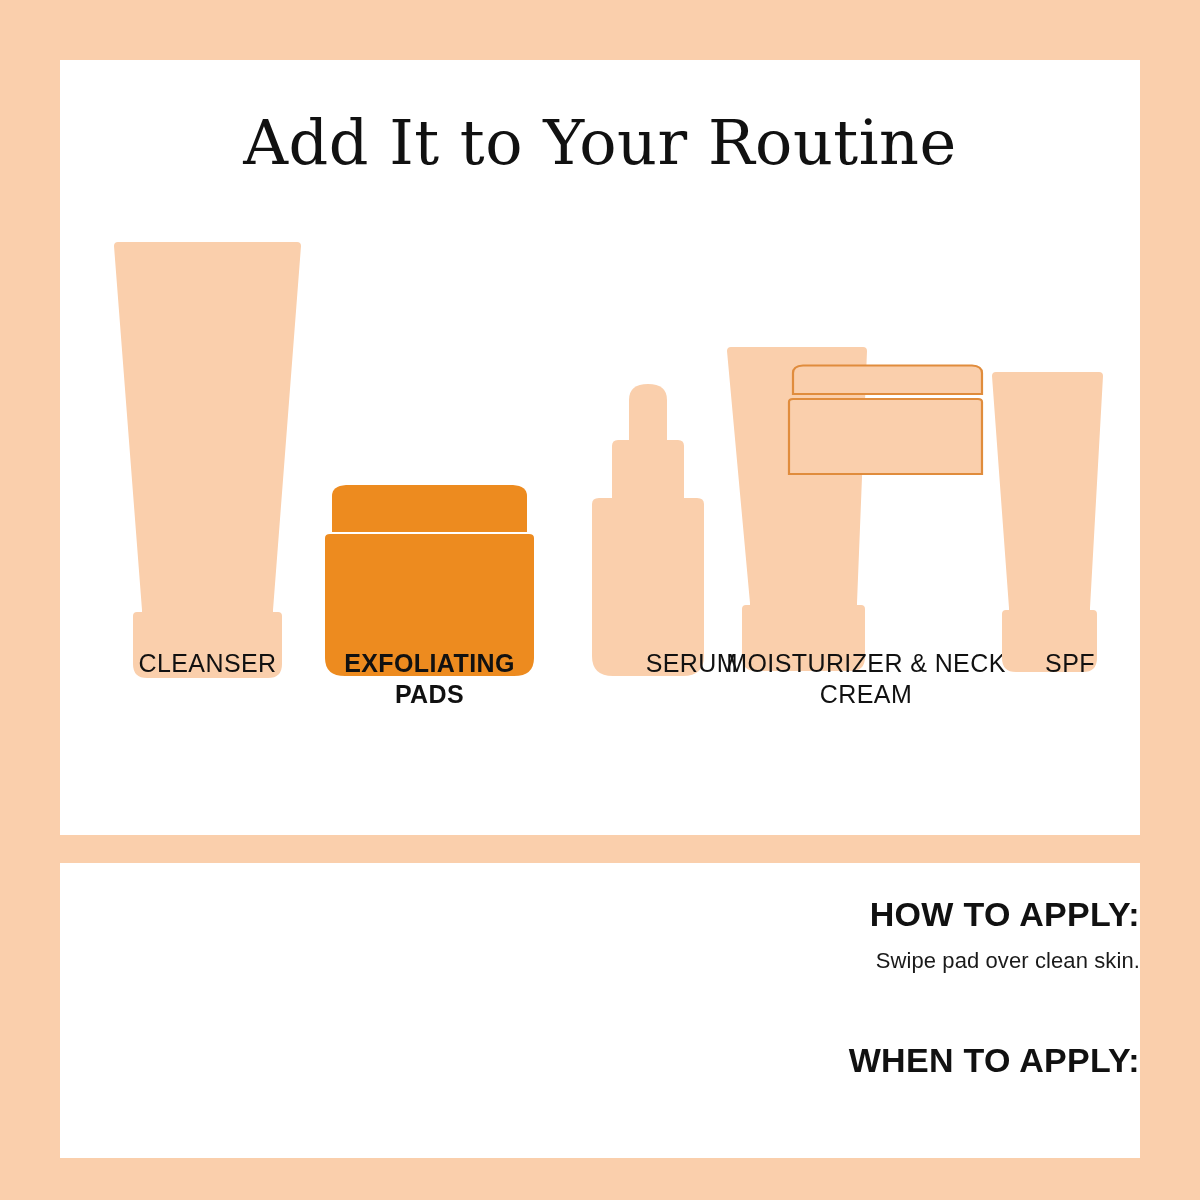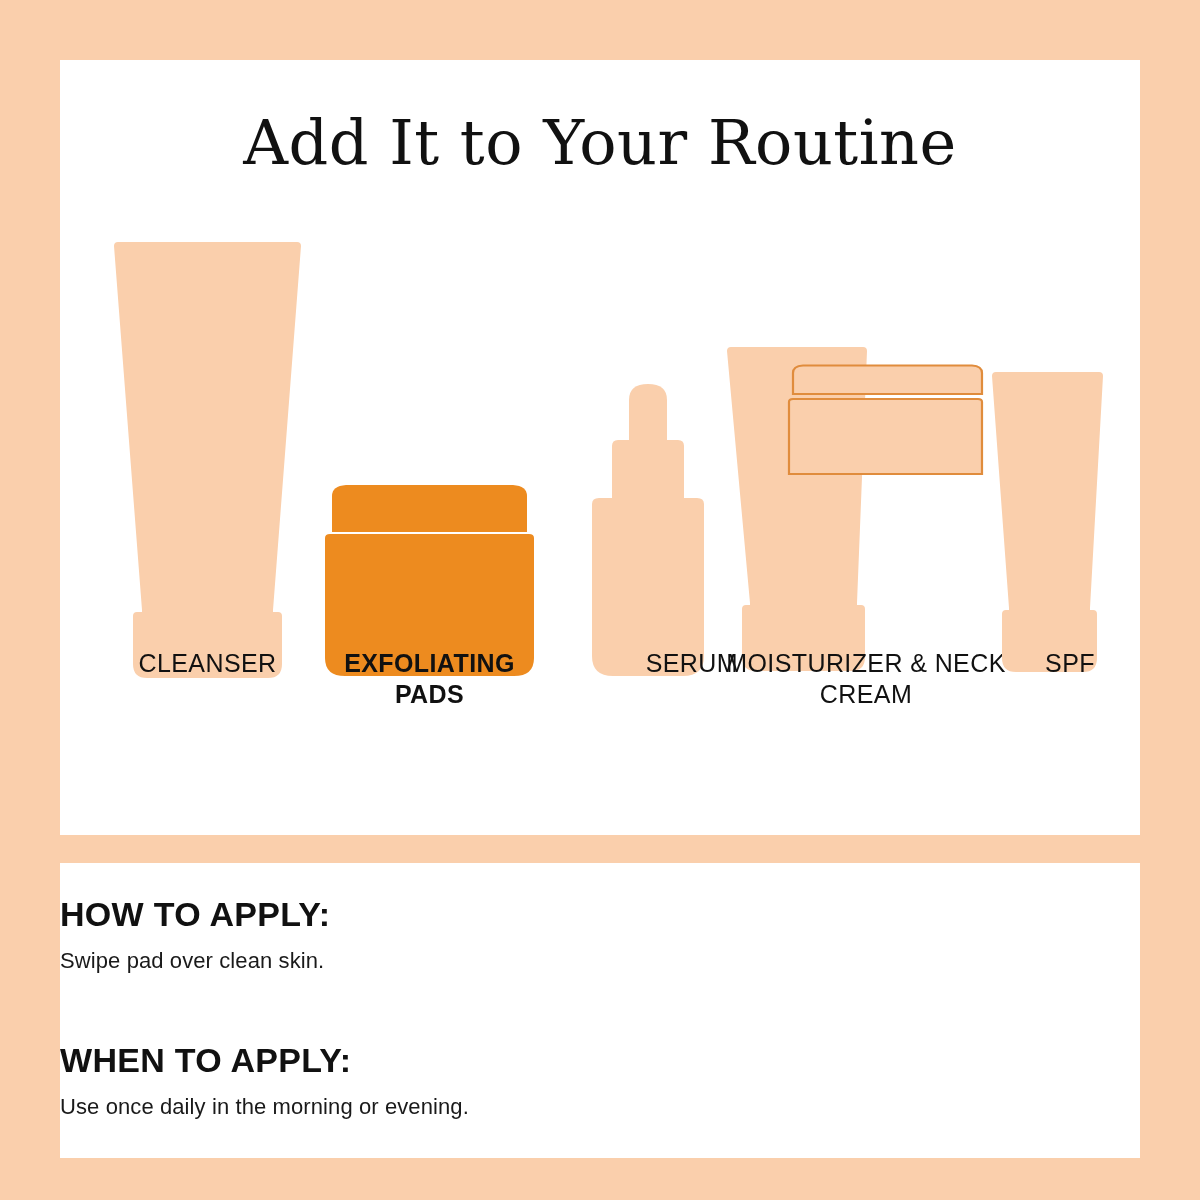--- a/index.html
+++ b/index.html
@@ -94,21 +94,21 @@
     left: 60px;
     top: 863px;
     width: 1080px;
     height: 295px;
     background: #ffffff;
   }
 
   .apply-block {
     position: absolute;
     width: 100%;
-    text-align: left;
+    text-align: right;
   }
   .apply-block.how  { top: 32px; }
   .apply-block.when { top: 178px; }
 
   .apply-heading {
     font-size: 34px;
     font-weight: bold;
     letter-spacing: 0.3px;
     color: #111111;
     margin-bottom: 14px;
@@ -200,18 +200,17 @@
 
   <div class="card-bottom">
 
     <div class="apply-block how">
       <div class="apply-heading">HOW TO APPLY:</div>
       <div class="apply-body">Swipe pad over clean skin.</div>
     </div>
 
     <div class="apply-block when">
       <div class="apply-heading">WHEN TO APPLY:</div>
-      <div class="apply-body">Use once daily in the morning or evening.</div>
     </div>
 
   </div>
 
 </div>
 
 </body></html>

